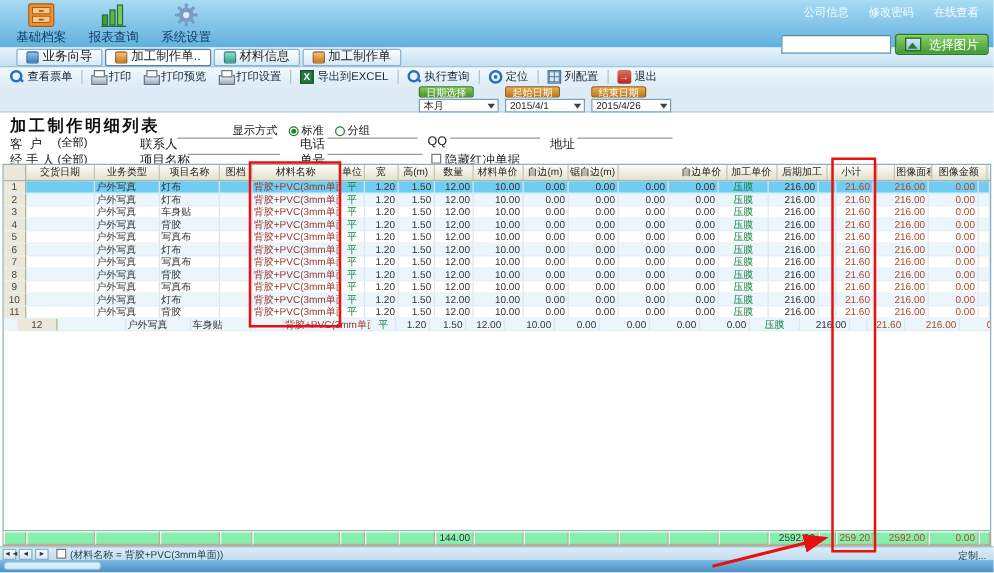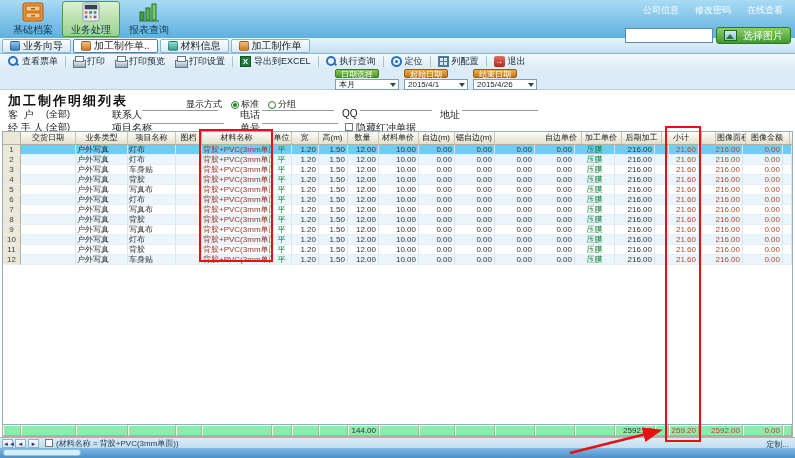--- a/index.html
+++ b/index.html
@@ -13,21 +13,21 @@
   .navitem.active{background:linear-gradient(#d9f2cf,#9ccf8e);border:1px solid #55934d;}
   .nlabel{font-size:10px;color:#123a5e;margin-top:1px;white-space:nowrap;}
   .nico{height:21px;display:flex;align-items:center;}
   .toplinks{position:absolute;right:12px;top:4px;display:flex;gap:16px;}
   .toplinks span{color:#f6fbff;font-size:9px;cursor:pointer;}
   .searcharea{position:absolute;right:4px;top:27px;display:flex;gap:3px;align-items:center;z-index:5;}
   .searcharea input{width:88px;height:15px;border:1px solid #5a8cb0;font-size:9px;padding:0 2px;background:#fff;}
   .green-btn{height:17px;background:linear-gradient(#8bd06a,#3f9a2f);border:1px solid #2e7a22;border-radius:3px;color:#fff;font-size:10px;padding:0 7px;display:flex;align-items:center;gap:3px;cursor:pointer;}
 
   
-  .tabbar{position:absolute;left:0;top:38px;width:795px;height:16px;background:linear-gradient(#e7f4fb,#c3e0f1);border-bottom:1px solid #8ab4d0;display:flex;align-items:center;padding-left:2px;gap:2px;}
+  .tabbar{position:absolute;left:0;top:38px;width:795px;height:16px;background:linear-gradient(#e7f4fb,#c3e0f1);border-bottom:1px solid #8ab4d0;display:flex;align-items:center;padding-left:13px;gap:2px;}
   .tab{height:14px;line-height:12px;padding:0 7px;background:linear-gradient(#fdfeff,#d7eaf6);border:1px solid #8ab4d0;border-radius:2px;font-size:10px;display:flex;align-items:center;cursor:pointer;white-space:nowrap;}
   .tab.active{background:#fff;border-color:#4e85ad;}
   .tic{width:10px;height:10px;display:inline-block;margin-right:3px;border:1px solid rgba(0,0,0,.3);border-radius:2px;}
   .t-blue{background:linear-gradient(#8ec6f0,#3a7ec0);} .t-orange{background:linear-gradient(#f0c080,#d07820);} .t-teal{background:linear-gradient(#90e0d0,#30a090);}
 
   
   .toolbar{position:absolute;left:0;top:54px;width:795px;height:15px;background:linear-gradient(#f3f9fd,#dcebf5);display:flex;align-items:center;padding-left:3px;}
   .tbtn{background:transparent;border:none;font-size:9px;color:#11243a;display:flex;align-items:center;padding:0 5px;cursor:pointer;white-space:nowrap;font-family:inherit;}
   .tsep{width:1px;height:11px;background:#aac4d6;margin:0 2px;}
 
@@ -111,45 +111,45 @@
         <svg width="22" height="20" viewBox="0 0 22 20">
             <rect x="1" y="1" width="20" height="18" rx="2" fill="#e8913c" stroke="#b05e10"></rect>
             <rect x="4" y="4" width="14" height="5" fill="#f7c98a" stroke="#b05e10" stroke-width="0.8"></rect>
             <rect x="4" y="11" width="14" height="5" fill="#f7c98a" stroke="#b05e10" stroke-width="0.8"></rect>
             <rect x="9" y="6" width="4" height="1.5" fill="#b05e10"></rect>
             <rect x="9" y="13" width="4" height="1.5" fill="#b05e10"></rect>
           </svg>
       </span>
       <span class="nlabel">基础档案</span>
     </div>
-    <div class="navitem active">
-      <span class="nico">
-        <svg width="18" height="20" viewBox="0 0 20 22">
-            <rect x="1" y="1" width="18" height="20" rx="2" fill="#e8eef4" stroke="#8899aa"></rect>
-            <rect x="3" y="3" width="14" height="5" fill="#334455"></rect>
-            <rect x="3" y="10" width="3" height="3" fill="#e07030"></rect>
-            <rect x="8" y="10" width="3" height="3" fill="#4080c0"></rect>
-            <rect x="13" y="10" width="3" height="3" fill="#40a050"></rect>
-            <rect x="3" y="15" width="3" height="3" fill="#4080c0"></rect>
-            <rect x="8" y="15" width="3" height="3" fill="#c0b040"></rect>
-            <rect x="13" y="15" width="3" height="3" fill="#a05080"></rect>
-          </svg>
-      </span>
-      <span class="nlabel">业务处理</span>
-    </div>
     <div class="navitem">
       <span class="nico">
         <svg width="22" height="20" viewBox="0 0 22 20">
             <rect x="2" y="10" width="4" height="8" fill="#3f9e3f" stroke="#2a6e2a"></rect>
             <rect x="8" y="6" width="4" height="12" fill="#55b855" stroke="#2a6e2a"></rect>
             <rect x="14" y="2" width="4" height="16" fill="#77cc66" stroke="#2a6e2a"></rect>
             <path d="M1 19h20" stroke="#2a6e2a"></path>
           </svg>
       </span>
       <span class="nlabel">报表查询</span>
+    </div>
+    <div class="navitem">
+      <span class="nico">
+        <svg width="20" height="20" viewBox="0 0 24 24">
+            <g fill="#7a9cc0">
+              <rect x="10.5" y="1" width="3" height="22" rx="1"></rect>
+              <rect x="10.5" y="1" width="3" height="22" rx="1" transform="rotate(45 12 12)"></rect>
+              <rect x="10.5" y="1" width="3" height="22" rx="1" transform="rotate(90 12 12)"></rect>
+              <rect x="10.5" y="1" width="3" height="22" rx="1" transform="rotate(135 12 12)"></rect>
+              <circle cx="12" cy="12" r="7"></circle>
+              <circle cx="12" cy="12" r="3" fill="#dff0fa"></circle>
+            </g>
+          </svg>
+      </span>
+      <span class="nlabel">系统设置</span>
     </div>
   </div>
   <div class="toplinks">
     <span>公司信息</span>
     <span>修改密码</span>
     <span>在线查看</span>
   </div>
 </div>
 <div class="searcharea">
   <input style="">
@@ -552,21 +552,21 @@
         <div class="gc num" style="width: 40px;">0.00</div>
         <div class="gc c-grn" style="width: 40px;">压膜</div>
         <div class="gc num" style="width: 40px;">216.00</div>
         <div class="gc" style="width: 14px;"></div>
         <div class="gc c-red num" style="width: 30px;">21.60</div>
         <div class="gc c-red num" style="width: 44px;">216.00</div>
         <div class="gc c-red num" style="width: 40px;">0.00</div>
         <div class="gc" style="width: 9px;"></div>
       </div>
       <div class="grow alt">
-        <div class="gc rn" style="width: 18px;">12</div>
+        <div class="gc rn" style="width: 32px; margin-left: 11px;">12</div>
         <div class="gc" style="width: 55px;"></div>
         <div class="gc" style="width: 52px;">户外写真</div>
         <div class="gc" style="width: 48px;">车身贴</div>
         <div class="gc" style="width: 26px;"></div>
         <div class="gc c-mat" style="width: 70px;">背胶+PVC(3mm单面)</div>
         <div class="gc c-grn" style="width: 20px;">平</div>
         <div class="gc num" style="width: 27px;">1.20</div>
         <div class="gc num" style="width: 29px;">1.50</div>
         <div class="gc num" style="width: 31px;">12.00</div>
         <div class="gc num" style="width: 40px;">10.00</div>

